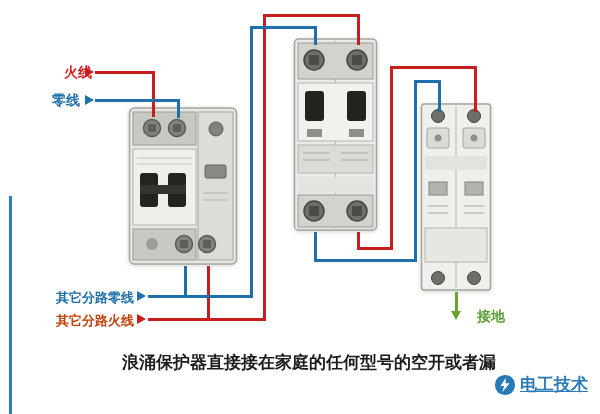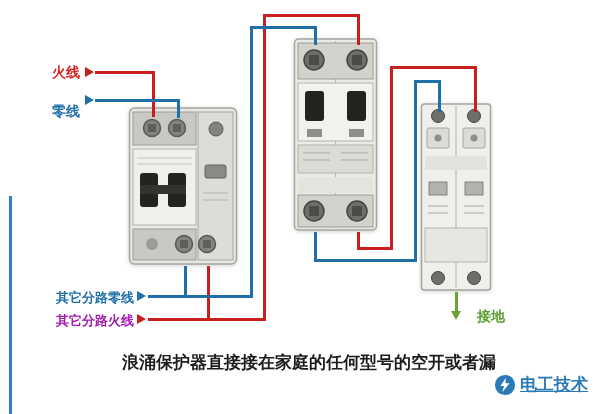--- a/index.html
+++ b/index.html
@@ -7,23 +7,23 @@
     position:relative; width:600px; height:414px; background:#ffffff;
     overflow:hidden; font-family:"Liberation Sans","DejaVu Sans",sans-serif;
   }
   .wire { position:absolute; z-index:5; }
   .live    { background:#c81e1e; }
   .neutral { background:#1f6fa8; }
   .groundw { background:#6aa32e; }
   .device { position:absolute; z-index:2; filter:drop-shadow(0 1px 2px rgba(0,0,0,0.18)); }
   .lbl { position:absolute; z-index:8; font-weight:bold; white-space:nowrap; }
   .lbl-live    { color:#d42020; font-size:14px; }
-  .lbl-neutral { color:#1f6fa8; font-size:14px;margin-top:11px; }
+  .lbl-neutral { color:#1f6fa8; font-size:14px; }
   .lbl-branch-n{ color:#1f6fa8; font-size:13px;text-align:right; }
-  .lbl-branch-l{ color:#a21caf; font-size:13px;text-align:right; }
+  .lbl-branch-l{ color:#c2410c; font-size:13px;text-align:right; }
   .lbl-ground  { color:#5a9e32; font-size:14px; }
   .arrow { position:absolute; z-index:8; width:0; height:0; }
   .arrow-right { border-top:5px solid transparent; border-bottom:5px solid transparent; border-left:9px solid #000; }
   .ar-live    { border-left-color:#c81e1e; }
   .ar-neutral { border-left-color:#1f6fa8; }
   .arrow-down { border-left:5px solid transparent; border-right:5px solid transparent; border-top:9px solid #6aa32e; }
   .accent-bar { position:absolute; left:9px; top:196px; width:3px; height:218px; background:#2b7fc2; z-index:1; }
   .note { position:absolute; z-index:8; font-weight:bold; font-size:17px; white-space:nowrap; }
   .note-title { color:#d42020; }
   .note-text  { color:#1c1c1c;font-family:Liberation Serif, serif; }
@@ -144,21 +144,21 @@
   <div class="wire neutral" style="left:314px;top:26px;width:3px;height:19px"></div>
   <div class="wire neutral" style="left:314px;top:232px;width:3px;height:30px"></div>
   <div class="wire neutral" style="left:314px;top:259px;width:103px;height:3px"></div>
   <div class="wire neutral" style="left:414px;top:80px;width:3px;height:182px"></div>
   <div class="wire neutral" style="left:414px;top:80px;width:27px;height:3px"></div>
   <div class="wire neutral" style="left:438px;top:80px;width:3px;height:32px"></div>
 
   <div class="wire groundw" style="left:455px;top:292px;width:3px;height:20px"></div>
   <div class="arrow arrow-down" style="left:451px;top:311px"></div>
 
-  <div class="lbl lbl-live" style="left:52px;top:64px">火线</div>
+  <div class="lbl lbl-live" style="left:64px;top:64px">火线</div>
   <div class="arrow arrow-right ar-live" style="left:85px;top:67px"></div>
 
   <div class="lbl lbl-neutral" style="left:52px;top:92px">零线</div>
   <div class="arrow arrow-right ar-neutral" style="left:85px;top:95px"></div>
 
   <div class="lbl lbl-branch-n" style="left:56px;top:289px">其它分路零线</div>
   <div class="arrow arrow-right ar-neutral" style="left:137px;top:291px"></div>
 
   <div class="lbl lbl-branch-l" style="left:56px;top:312px">其它分路火线</div>
   <div class="arrow arrow-right ar-live" style="left:137px;top:314px"></div>

